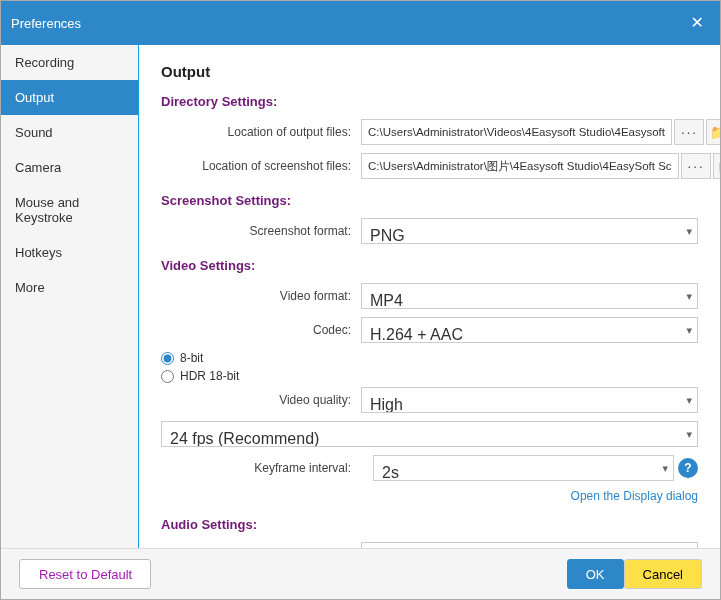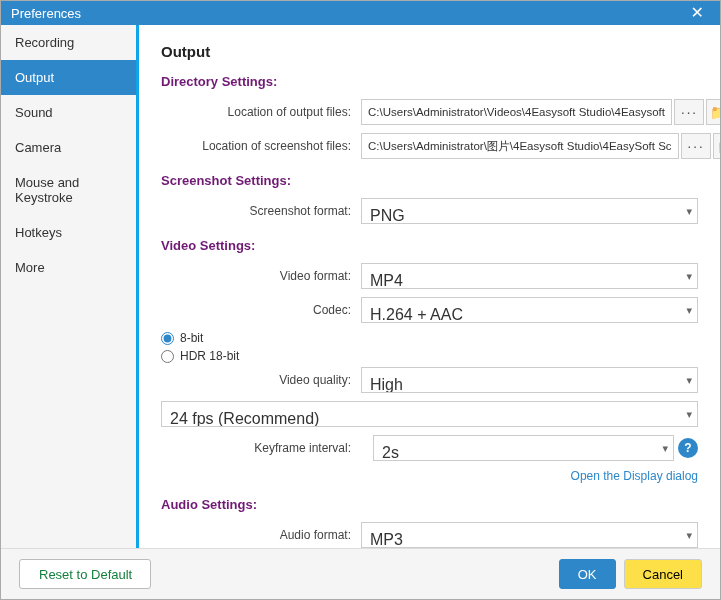--- a/index.html
+++ b/index.html
@@ -19,21 +19,21 @@
       height: 600px;
       background: #fff;
       border: 1px solid #aaa;
       display: flex;
       flex-direction: column;
       box-shadow: 2px 2px 8px rgba(0,0,0,0.3);
     }
     .title-bar {
       background: #2e87c8;
       color: #fff;
-      height: 24px;
+      height: 44px;
       display: flex;
       align-items: center;
       justify-content: space-between;
       padding: 0 10px;
       flex-shrink: 0;
     }
     .title-bar-title {
       font-size: 13px;
       font-weight: normal;
     }
@@ -47,21 +47,21 @@
       padding: 2px 6px;
     }
     .content-area {
       display: flex;
       flex: 1;
       overflow: hidden;
     }
     .sidebar {
       width: 138px;
       background: #f5f5f5;
-      border-right: 3px solid #0ea5e9;
+      border-right: 1px solid #0ea5e9;
       display: flex;
       flex-direction: column;
       flex-shrink: 0;
     }
     .sidebar-item {
       padding: 10px 14px;
       cursor: pointer;
       color: #333;
       font-size: 13px;
       border-bottom: none;
@@ -208,26 +208,25 @@
       background: #fde047;
     }
     .btn-primary {
       background: #2e87c8;
       color: #fff;
       border-color: #2e87c8;
     }
     .btn-reset {
       background: #fff;
       border: 1px solid #bbb;
-      color: #15803d;
+      color: #a21caf;
       padding-left: 19px;
     }
     .footer-right {
       display: flex;
-      gap: 8px;
       border-radius: 14px;
     }
     .dots-btn {
       height: 26px;
       width: 30px;
       border: 1px solid #ccc;
       background: #f5f5f5;
       cursor: pointer;
       font-size: 14px;
       display: flex;

